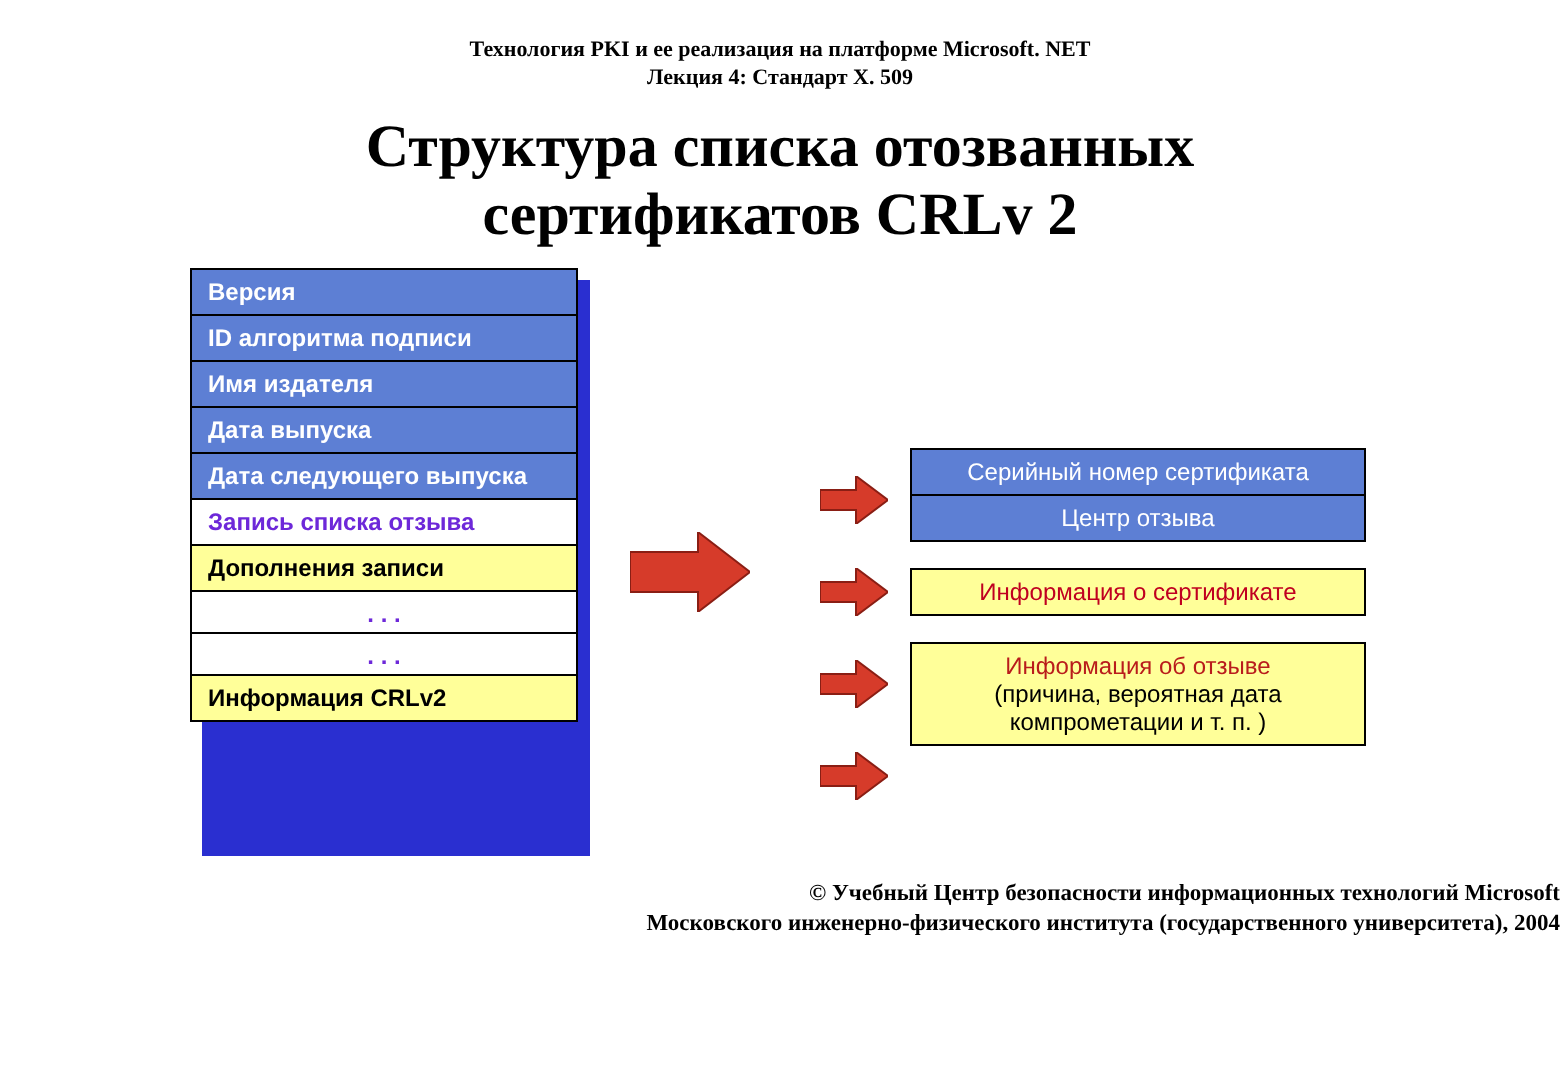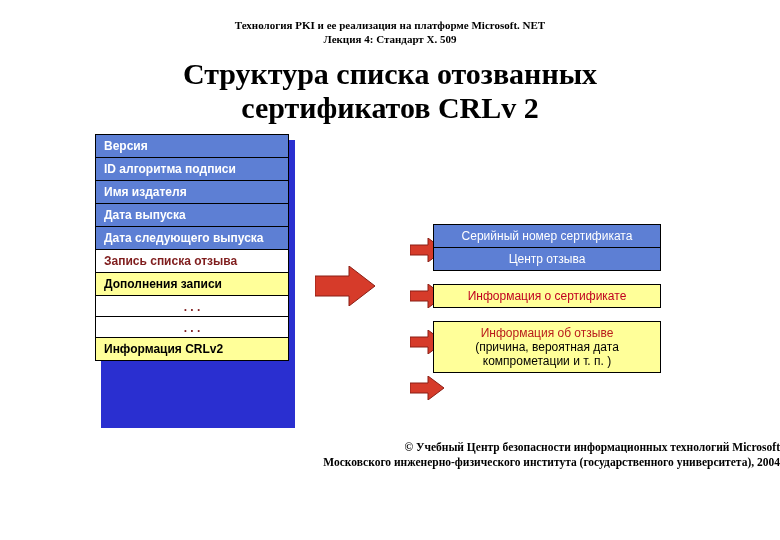--- a/index.html
+++ b/index.html
@@ -49,21 +49,21 @@
     margin-bottom: -1px;
     font-size: 12px;
     font-family: Arial, sans-serif;
     font-weight: bold;
     padding: 4px 8px;
     position: relative;
     background: #fff;
   }
   .row.blue { background: #5d7fd4; color: #fff; }
   .row.yellow { background: #ffff99; color: #000; }
-  .row.white { background: #fff; color: #7f1d1d; text-align: left; }
+  .row.white { background: #fff; color: #6d28d9; text-align: left; }
   .row.grayhatch {
     background: repeating-linear-gradient(0deg, #ccc 0 1px, #fff 1px 3px);
     color: #000;
   }
   .row.center { text-align: center; }
   .row.ellipsis { text-align: center; font-weight: bold; height: 22px; }
   .arrow-big {
     position: absolute;
     left: 315px;
     top: 140px;
@@ -77,21 +77,21 @@
     top: 112px;
   }
   .arrow-small {
     width: 34px;
     height: 24px;
     margin-bottom: 22px;
   }
   .arrow-small svg { display:block; }
   .right-stack {
     position: absolute;
-    left: 433px;
+    left: 455px;
     top: 98px;
     width: 228px;
   }
   .rrow {
     border: 1px solid #000;
     margin-bottom: -1px;
     font-size: 12px;
     font-family: Arial, sans-serif;
     padding: 4px 8px;
     text-align: center;

